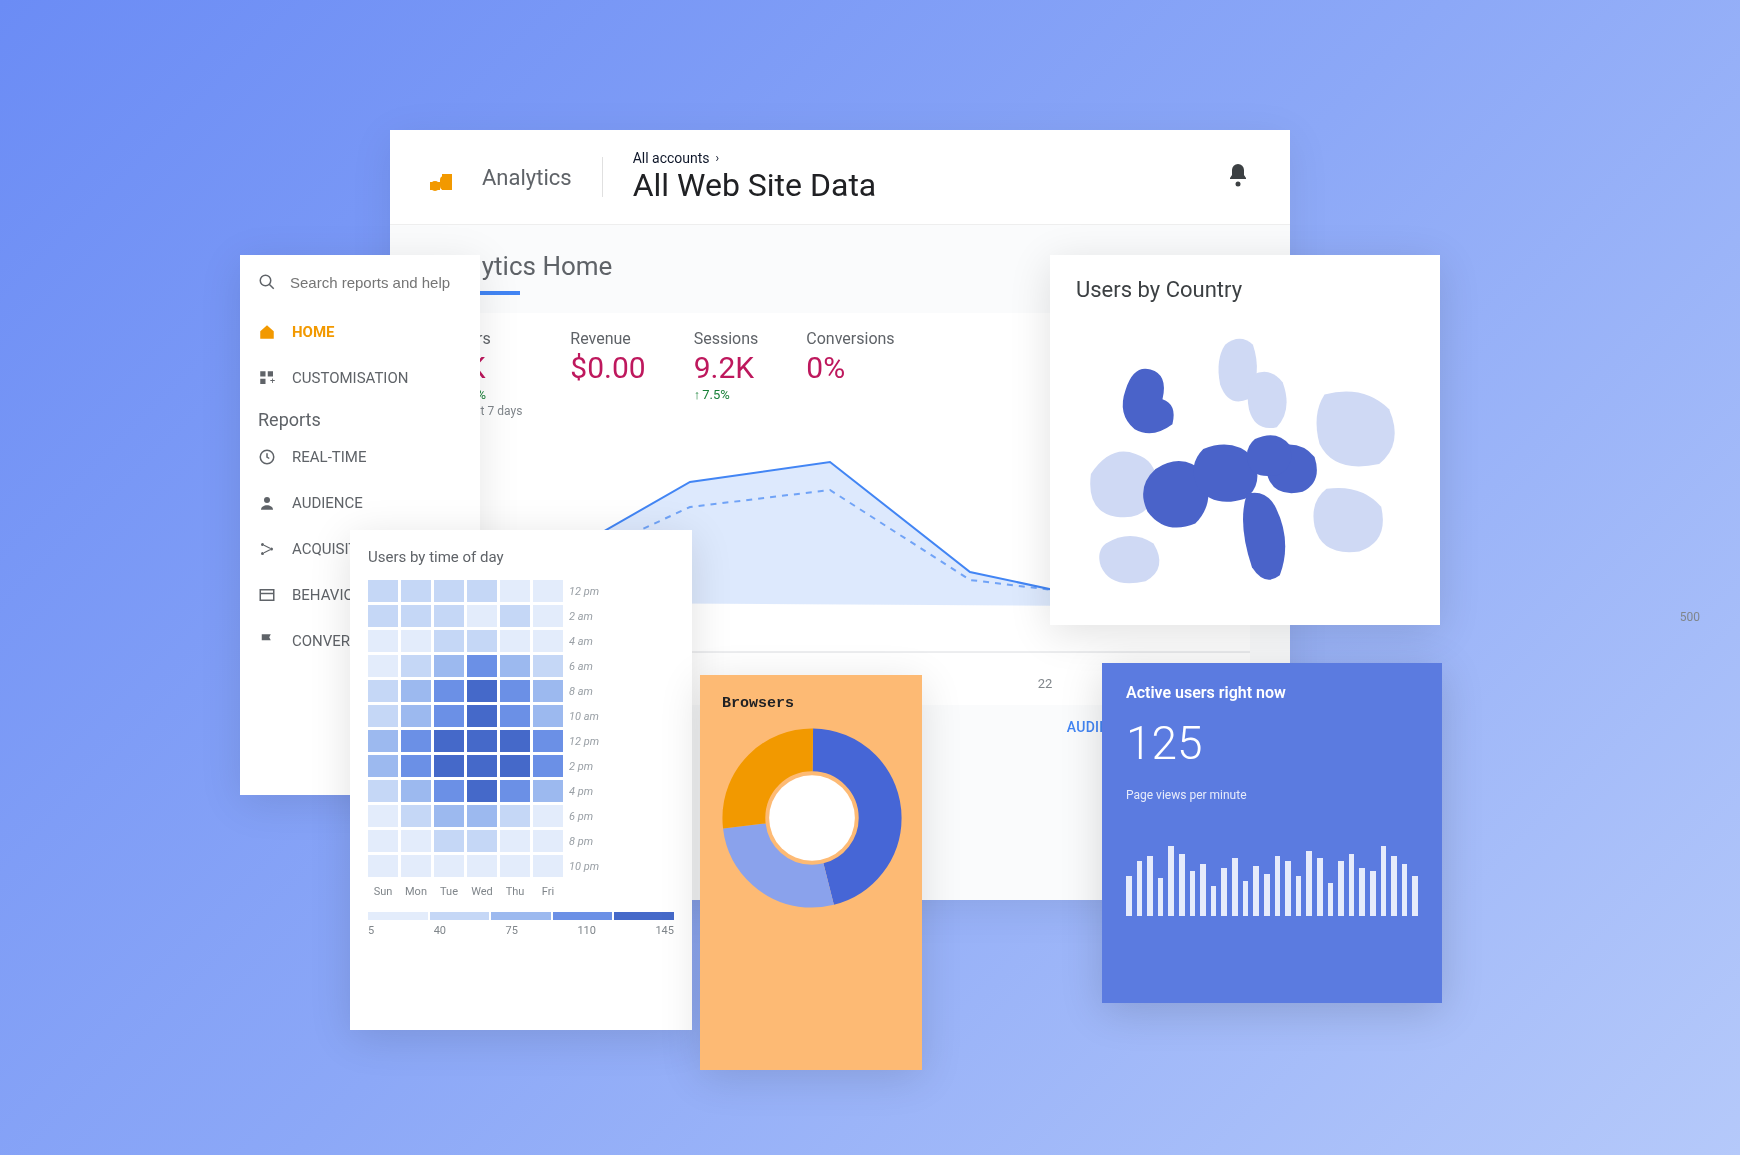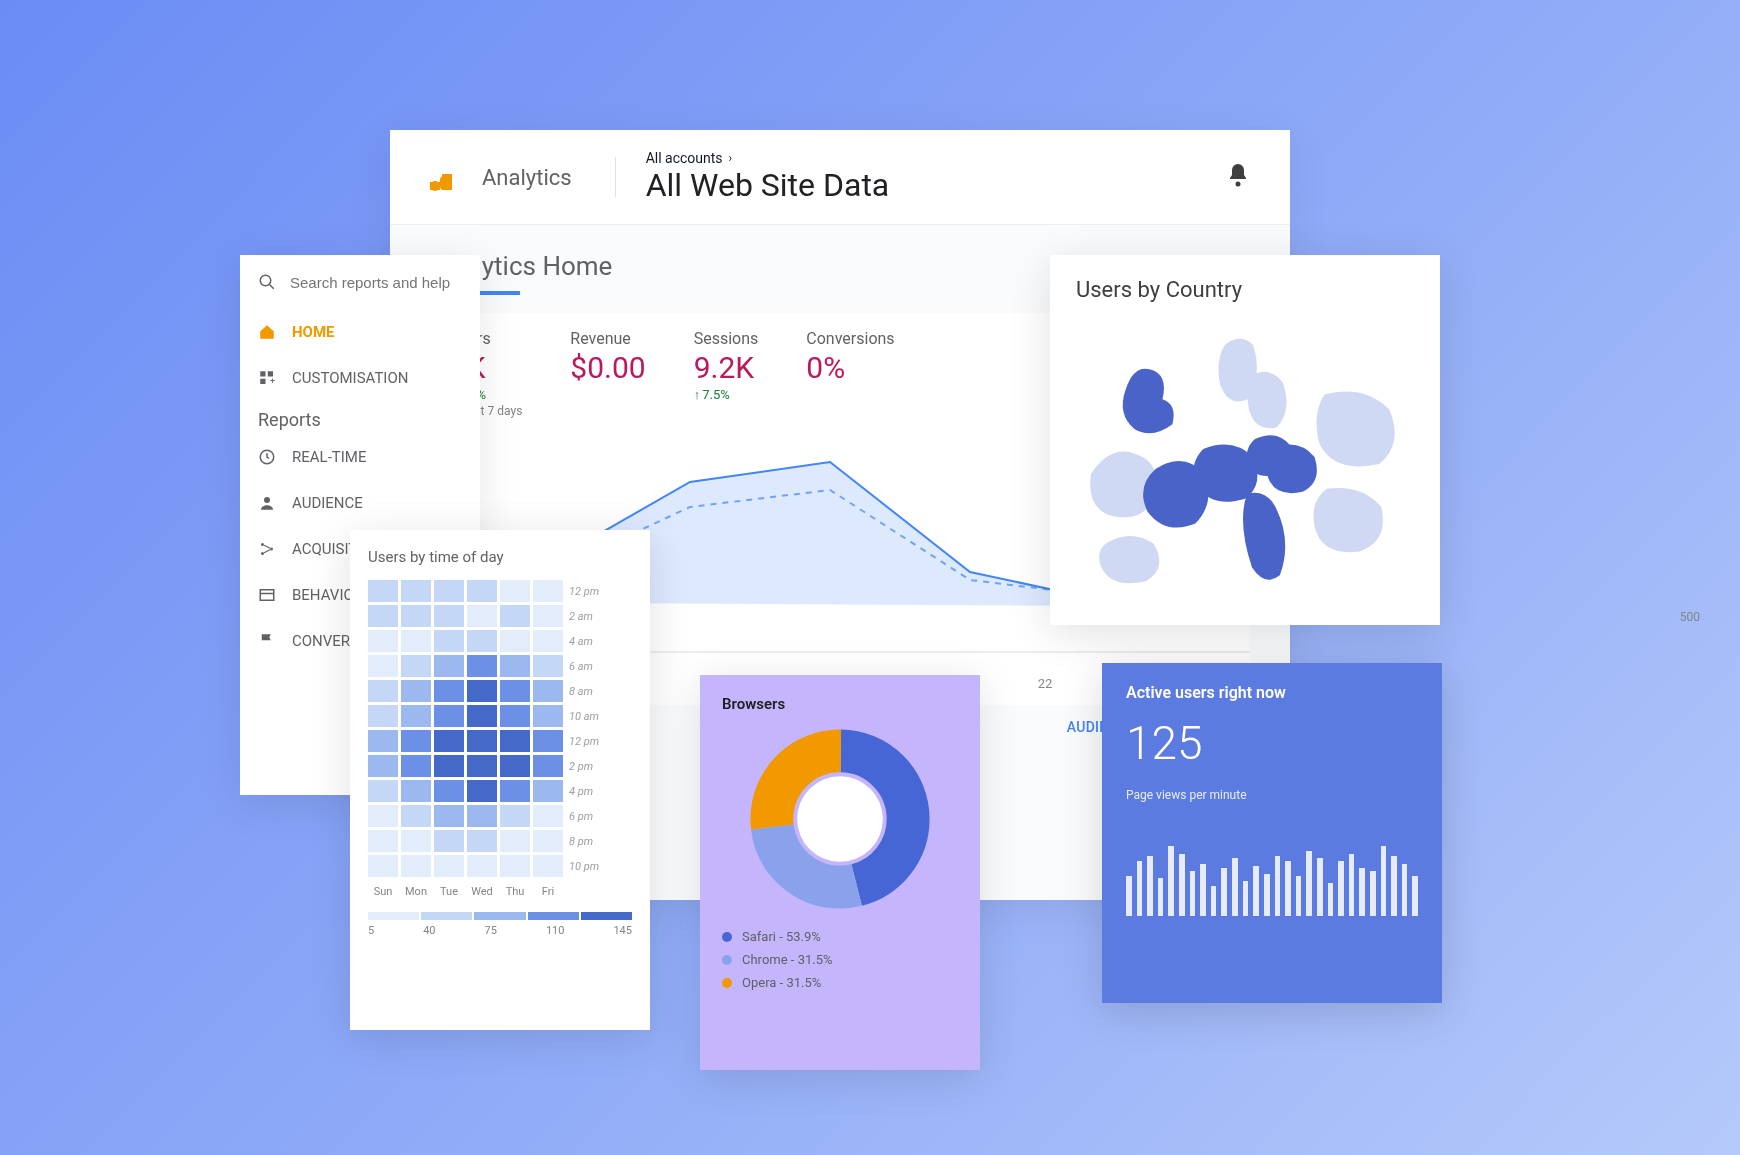--- a/index.html
+++ b/index.html
@@ -18,21 +18,21 @@
     background: #fafbfc;
     box-shadow: 0 8px 40px rgba(0,0,0,0.08);
   }
   .topbar {
     background: #fff; height: 95px;
     display: flex; align-items: center; padding: 0 40px;
     border-bottom: 1px solid #eee;
   }
   .brand-icon { margin-right: 20px; }
   .brand-icon svg { display: block; }
-  .brand-label { font-size: 22px; color: #5f6368; margin-right: 43px; }
+  .brand-label { font-size: 22px; color: #5f6368; margin-right: 30px; }
   .vsep { width: 1px; height: 40px; background: #e0e0e0; margin-right: 30px; }
   .account-block { display: flex; flex-direction: column; }
   .account-top { font-size: 14px; color: #0f172a; display: flex; align-items: center; gap: 6px; }
   .account-title { font-size: 32px; color: #202124; }
   .bell { margin-left: auto; }
 
   .page-title { font-size: 26px; color: #5f6368; padding: 26px 40px 10px; }
   .tab-underline { position: relative; height: 4px; margin: 0 40px 18px; }
   .tab-underline::after { content:""; position:absolute; left:0; top:0; width:90px; height:4px; background:#4285f4; }
 
@@ -67,45 +67,46 @@
   .search-row input { border:none; outline:none; font-size:15px; color:#5f6368; width:100%; }
   .side-item { display:flex; align-items:center; gap:16px; padding:14px 18px; color:#5f6368; }
   .side-item.active { color:#f29900; font-weight:700; }
   .side-item.active .icon { color:#f29900; }
   .icon { color:#5f6368; display:inline-flex; }
   .side-section-label { font-size:18px; color:#5f6368; padding:8px 18px 4px; }
 
   
   .heatmap-card {
     position:absolute; left: 350px; top: 530px;
-    width: 300px; height: 500px;
+    width: 342px; height: 500px;
     background:#fff;
     box-shadow: 0 8px 40px rgba(0,0,0,0.12);
     padding: 18px;
   }
   .heatmap-title { font-size: 15px; color:#5f6368; margin-bottom: 14px; }
   .heatmap-grid { display:flex; gap:3px; }
   .heatmap-col { display:flex; flex-direction:column; gap:3px; }
   .cell { width:30px; height:22px; }
   .c0{background:#e3ecfb;} .c1{background:#c5d7f6;} .c2{background:#9cb9ef;} .c3{background:#6b90e6;} .c4{background:#4569c9;}
   .heatmap-times { display:flex; flex-direction:column; gap:3px; font-size:11px; color:#9aa0a6; margin-left:6px;}
   .heatmap-times span{height:22px;display:flex;align-items:center;}
   .heatmap-days { display:flex; gap:3px; margin-top:8px; }
   .heatmap-days span { width:30px; text-align:center; font-size:11px; color:#80868b; }
   .legend-bar { margin-top:14px; display:flex; gap:2px; }
   .legend-bar .seg{height:8px; flex:1;}
   .legend-ticks { display:flex; justify-content:space-between; font-size:11px; color:#80868b; margin-top:4px; }
 
   
   .browsers-card {
     position:absolute; left: 700px; top: 675px;
-    width: 280px; height: 395px;
-    background:#c4b5fd;
+    width: 222px; height: 395px;
+    background:#fdba74;
     box-shadow: 0 8px 40px rgba(0,0,0,0.12);
     padding: 20px 22px;
+    font-family: Liberation Mono, monospace;
   }
   .browsers-title { font-size:15px; font-weight:600; color:#202124; margin-bottom:16px;}
   .donut { margin: 0 auto 20px; display:block;}
   .legend-item { display:flex; align-items:center; gap:10px; font-size:13px; color:#5f6368; margin:8px 0;}
   .dot{width:10px;height:10px;border-radius:50%;}
 
   
   .country-card {
     position:absolute; left: 1050px; top: 255px;
     width: 390px; height: 370px;
@@ -417,34 +418,20 @@
   </div>
 
   <div class="browsers-card">
     <div class="browsers-title">Browsers</div>
     <svg class="donut" width="180" height="180" viewBox="0 0 42 42">
       <circle cx="21" cy="21" r="15.9" fill="none" stroke="#4666d6" stroke-width="10" stroke-dasharray="46 54" stroke-dashoffset="25"></circle>
       <circle cx="21" cy="21" r="15.9" fill="none" stroke="#8aa2ec" stroke-width="10" stroke-dasharray="27 73" stroke-dashoffset="-21"></circle>
       <circle cx="21" cy="21" r="15.9" fill="none" stroke="#f29900" stroke-width="10" stroke-dasharray="27 73" stroke-dashoffset="-48"></circle>
       <circle cx="21" cy="21" r="10" fill="#fff"></circle>
     </svg>
-    <div id="browser-legend">
-        <div class="legend-item">
-          <span class="dot" style="background: rgb(70, 102, 214);"></span>
-          <span>Safari - 53.9%</span>
-        </div>
-        <div class="legend-item">
-          <span class="dot" style="background: rgb(138, 162, 236);"></span>
-          <span>Chrome - 31.5%</span>
-        </div>
-        <div class="legend-item">
-          <span class="dot" style="background: rgb(242, 153, 0);"></span>
-          <span>Opera - 31.5%</span>
-        </div>
-      </div>
   </div>
 
   <div class="country-card">
     <div class="country-title">Users by Country</div>
     <div class="map-box">
       <svg viewBox="0 0 340 280" width="100%" height="100%">
 
         <path d="M15 155 q20 -30 45 -20 q25 8 20 38 q-8 30 -40 25 q-30 -5 -25 -43 z" fill="#cfd9f4"></path>
         <path d="M150 25 q15 -12 28 0 q10 30 -5 55 q-20 8 -28 -15 q-5 -25 5 -40 z" fill="#cfd9f4"></path>
         <path d="M178 55 q18 -8 30 8 q10 28 -6 45 q-22 5 -28 -18 q-4 -20 4 -35 z" fill="#cfd9f4"></path>

